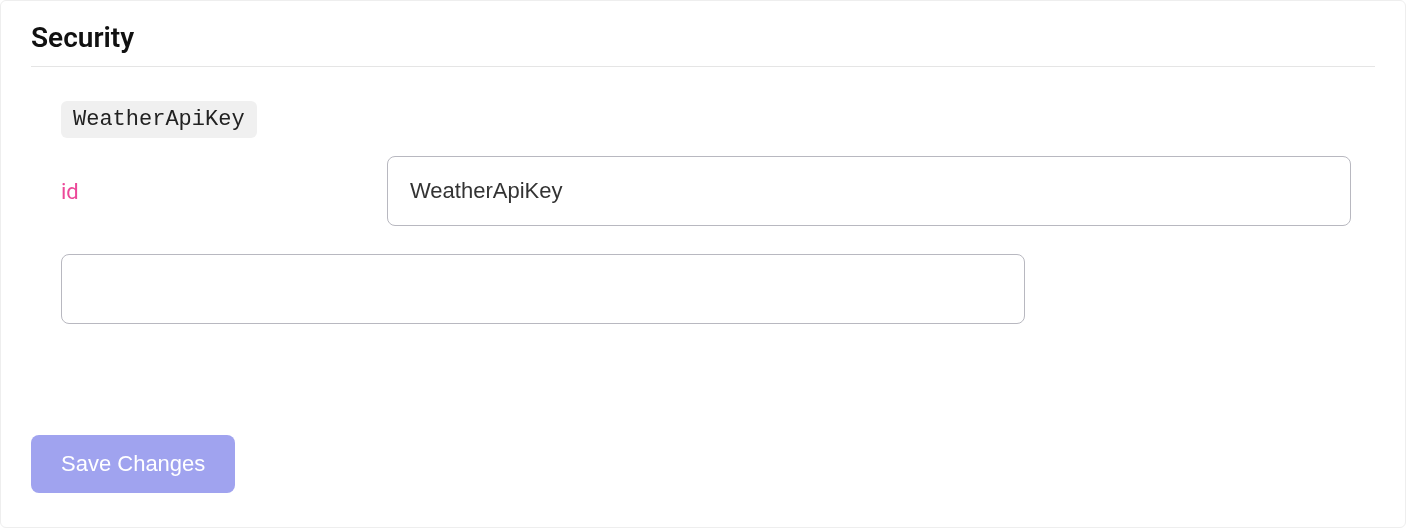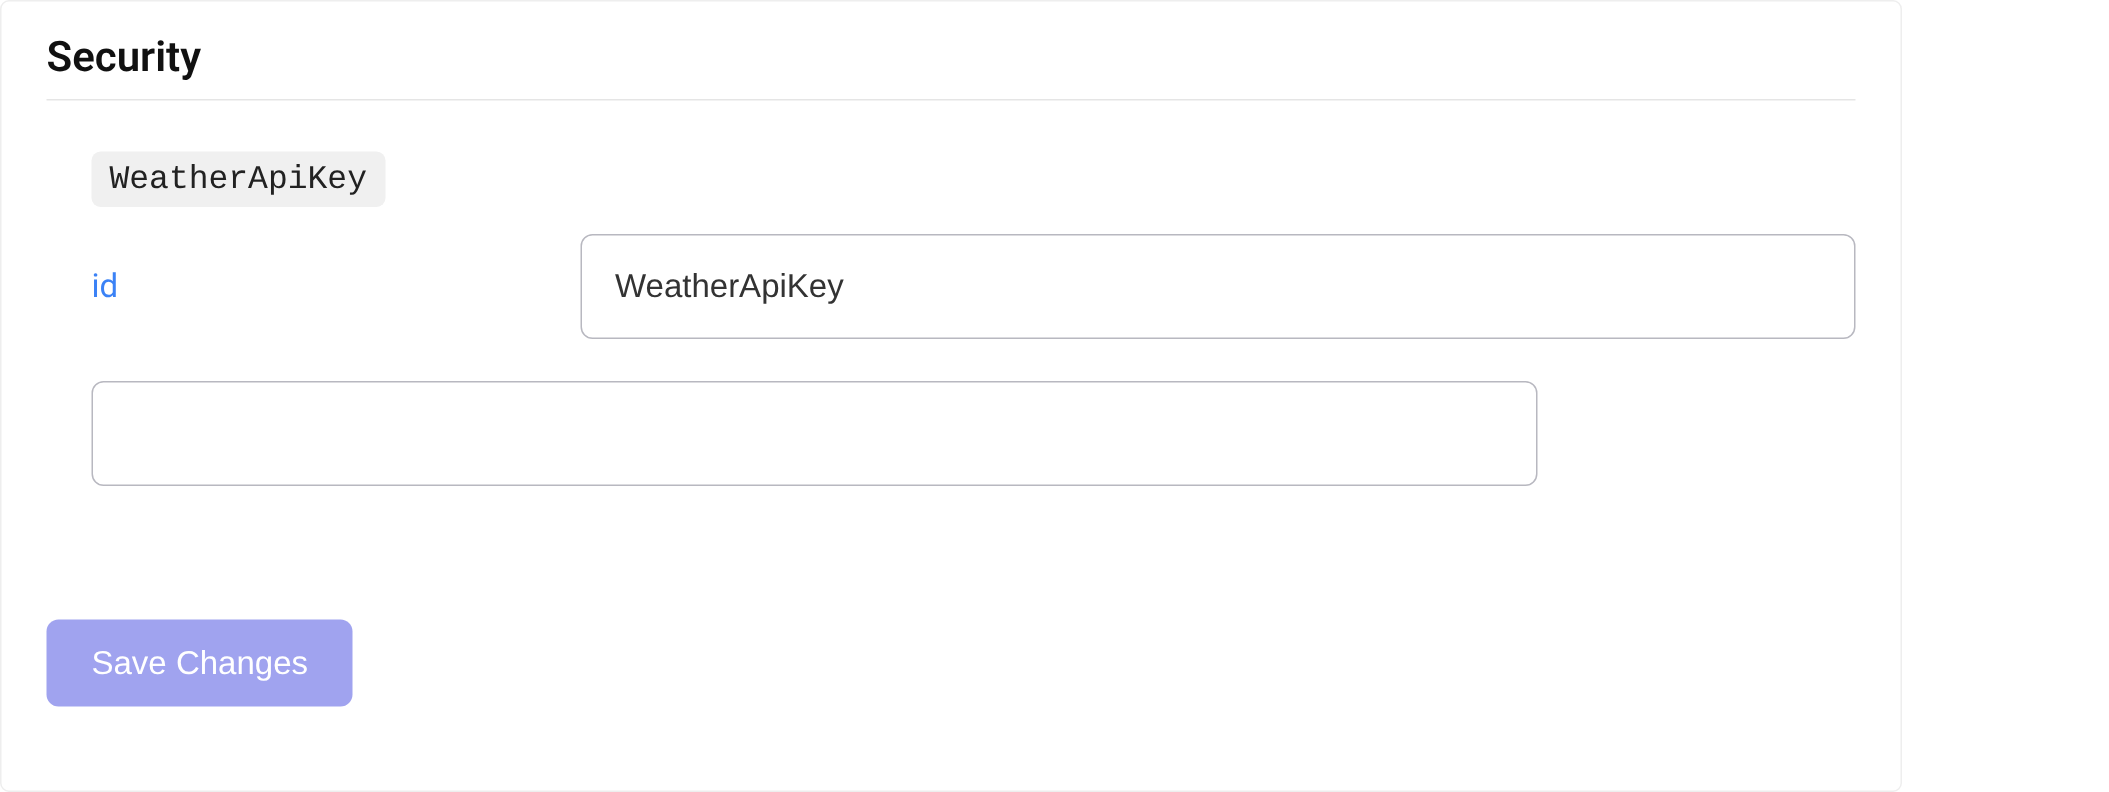--- a/index.html
+++ b/index.html
@@ -11,21 +11,21 @@
       font-family: -apple-system, BlinkMacSystemFont, "Segoe UI", Roboto, Helvetica, Arial, sans-serif;
       background: #fff;
       color: #1a1a1a;
       width: 1406px;
       height: 528px;
       padding: 0;
     }
     .panel {
       border: 1px solid #eee;
       border-radius: 6px;
-      width: 1268px;
+      width: 1406px;
       height: 528px;
       padding: 20px 30px 30px 30px;
       position: relative;
     }
     .section-title {
       font-size: 28px;
       font-weight: 600;
       color: #111;
       padding-bottom: 12px;
       border-bottom: 1px solid #e5e5e5;
@@ -45,38 +45,38 @@
       margin-bottom: 18px;
     }
     .form-row {
       display: flex;
       align-items: center;
       margin-bottom: 28px;
     }
     .form-label {
       width: 326px;
       font-size: 22px;
-      color: #3b82f6;
+      color: #ec4899;
       flex-shrink: 0;
     }
     .form-input {
       flex: 1;
       height: 70px;
       font-size: 22px;
       padding: 0 22px;
       border: 1px solid #b8b8c0;
       border-radius: 8px;
       color: #333;
       outline: none;
       max-width: 964px;
     }
     .save-button {
       position: absolute;
       left: 30px;
-      bottom: 56px;
+      bottom: 34px;
       background: #a0a3ef;
       color: #fff;
       font-size: 22px;
       border: none;
       border-radius: 8px;
       padding: 16px 30px;
       cursor: pointer;
       font-weight: 400;
     }
   </style>

